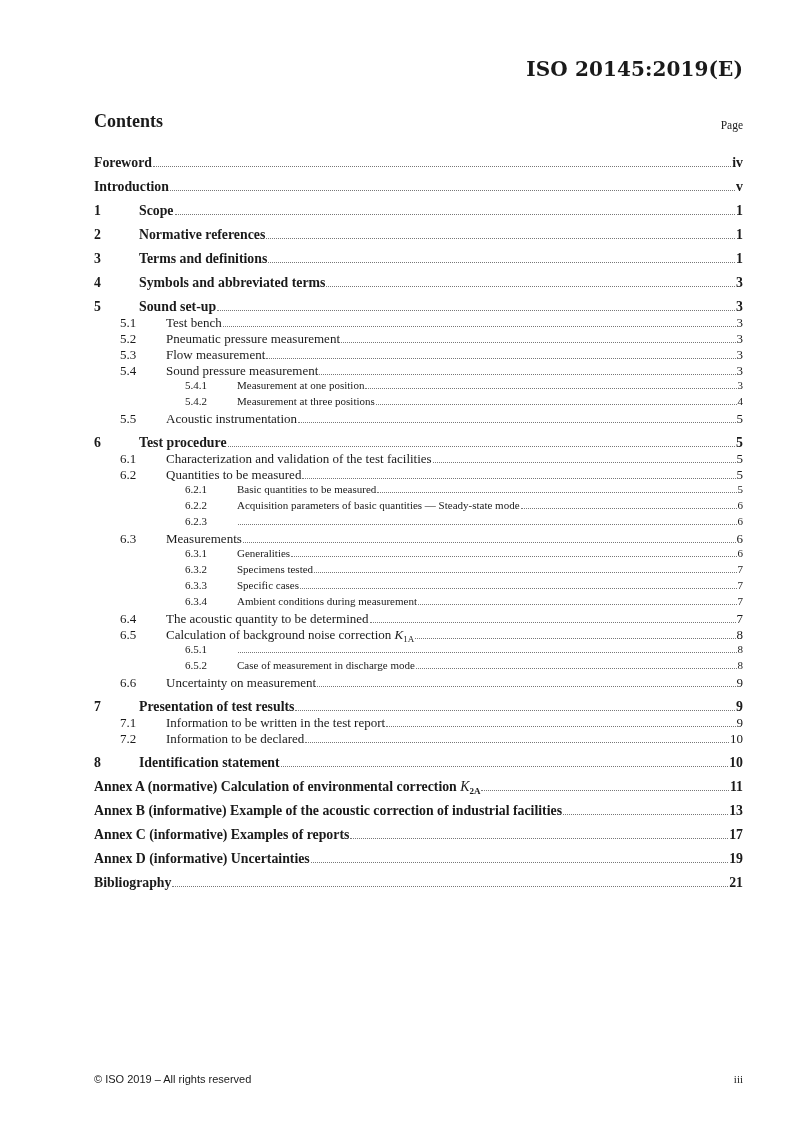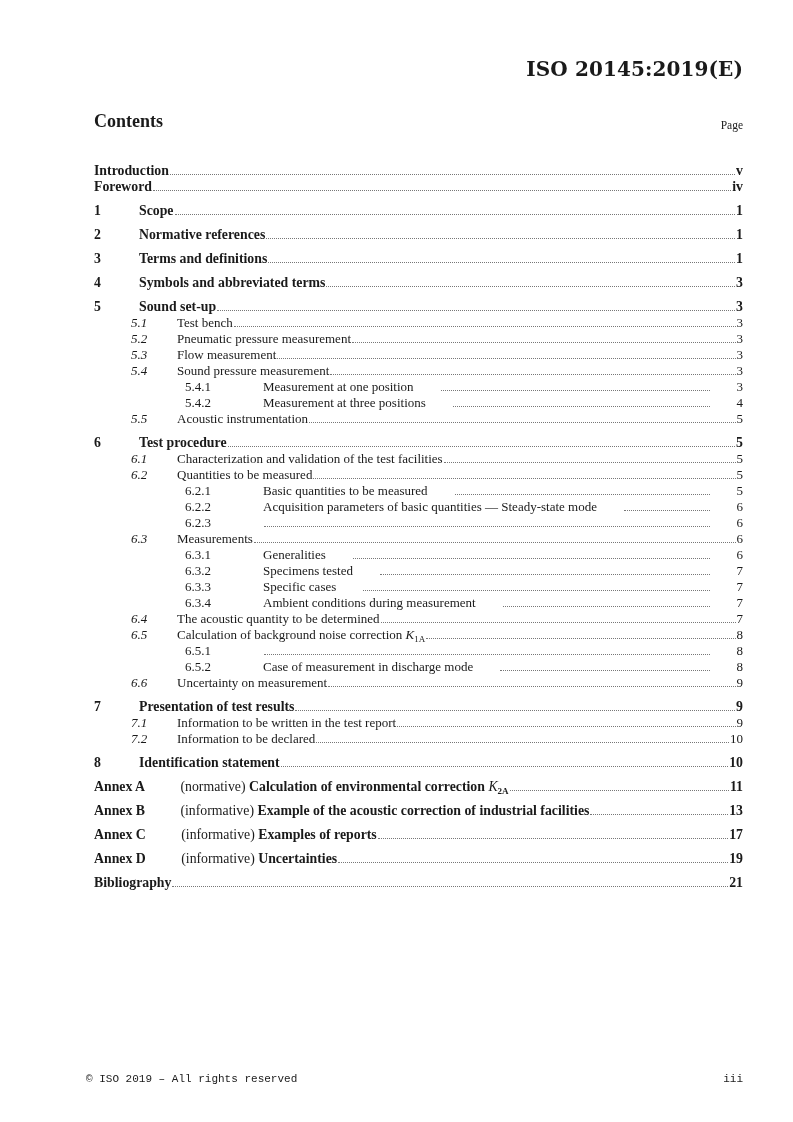--- a/index.html
+++ b/index.html
@@ -10,48 +10,48 @@
   .toc { position: absolute; left: 94px; top: 155px; width: 649px; font-family: "Liberation Serif", serif; }
   .row { display: flex; align-items: baseline; white-space: nowrap; }
   .row .num { flex: 0 0 auto; }
   .row .title { flex: 0 0 auto; }
   .row .leader { flex: 1 1 auto; border-bottom: 1px dotted #777; margin: 0 1px 3px 1px; height: 1px; min-width: 4px; }
   .row .pg { flex: 0 0 auto; text-align: right; }
   .l1 { font-weight: bold; font-size: 13.8px; height: 16px; }
   .l1.first-of-group { margin-top: 8px; }
   .l1 .num { width: 45px; }
   .l2 { font-size: 13px; height: 16px; }
-  .l2 .num { width: 46px; margin-left: 37px; font-style: italic; }
-  .l3 { font-size: 13px; height: 16px; gap: 26px; }
+  .l2 .num { width: 46px; margin-left: 26px; }
+  .l3 { font-size: 11px; height: 16px; }
   .l3 .num { width: 52px; margin-left: 91px; }
   .annex .lead { font-weight: bold; margin-top: 20px; }
-  .annex .kind { font-weight: normal; margin-left: 32px; }
+  .annex .kind { font-weight: bold; }
   sub { font-size: 9px; vertical-align: -3px; line-height: 0; }
   .ital { font-style: italic; font-weight: normal; }
-  .footer-left { position: absolute; left: 86px; top: 1073px; font-size: 11px; font-family: Liberation Mono, monospace; }
-  .footer-right { position: absolute; right: 50px; top: 1073px; font-size: 11px; font-family: Liberation Mono, monospace; }
+  .footer-left { position: absolute; left: 94px; top: 1073px; font-size: 11px; font-family: Liberation Sans, sans-serif; }
+  .footer-right { position: absolute; right: 50px; top: 1073px; font-size: 11px; font-family: Liberation Serif, serif; }
 </style>
 </head>
 <body>
 
 <div class="doc-id">ISO 20145:2019(E)</div>
 <div class="contents-title">Contents</div>
 <div class="page-label">Page</div>
 
 <div class="toc" id="toc">
+    <div class="row l1 plain-l1">
+      <span class="title"><span>Foreword</span></span>
+      <span class="leader"></span>
+      <span class="pg">iv</span>
+    </div>
     <div class="row l1 first-of-group plain-l1">
       <span class="title"><span>Introduction</span></span>
       <span class="leader"></span>
       <span class="pg">v</span>
     </div>
-    <div class="row l1 plain-l1">
-      <span class="title"><span>Foreword</span></span>
-      <span class="leader"></span>
-      <span class="pg">iv</span>
-    </div>
     <div class="row l1 first-of-group">
       <span class="num">1</span>
       <span class="title"><span>Scope</span></span>
       <span class="leader"></span>
       <span class="pg">1</span>
     </div>
     <div class="row l1 first-of-group">
       <span class="num">2</span>
       <span class="title"><span>Normative references</span></span>
       <span class="leader"></span>

